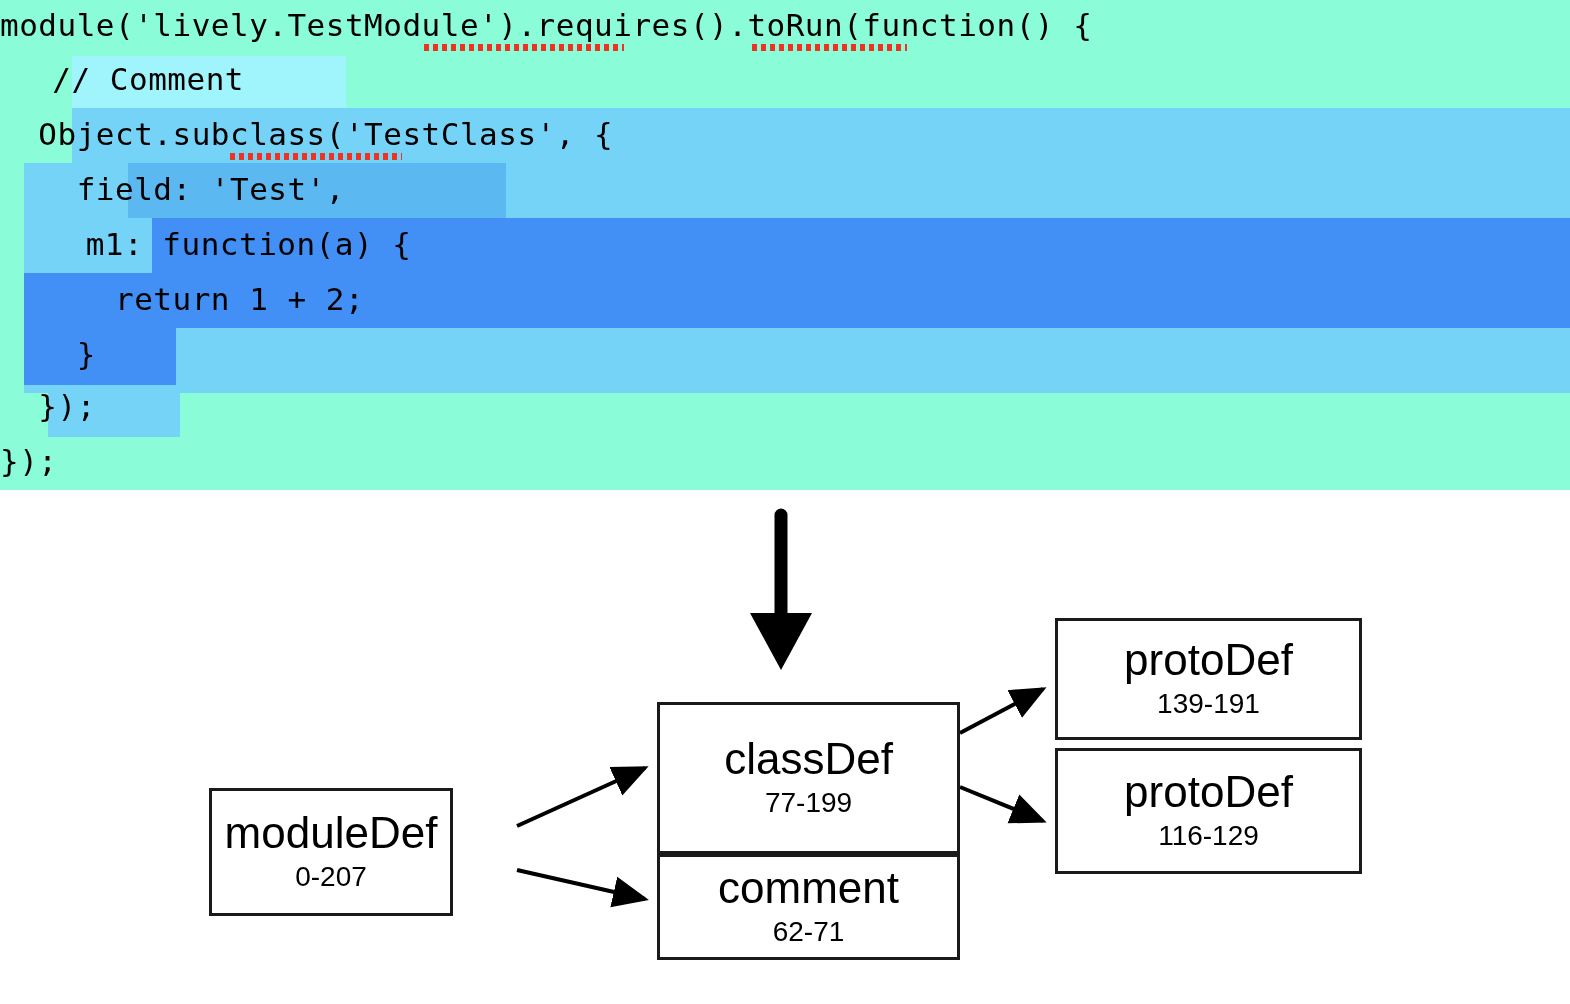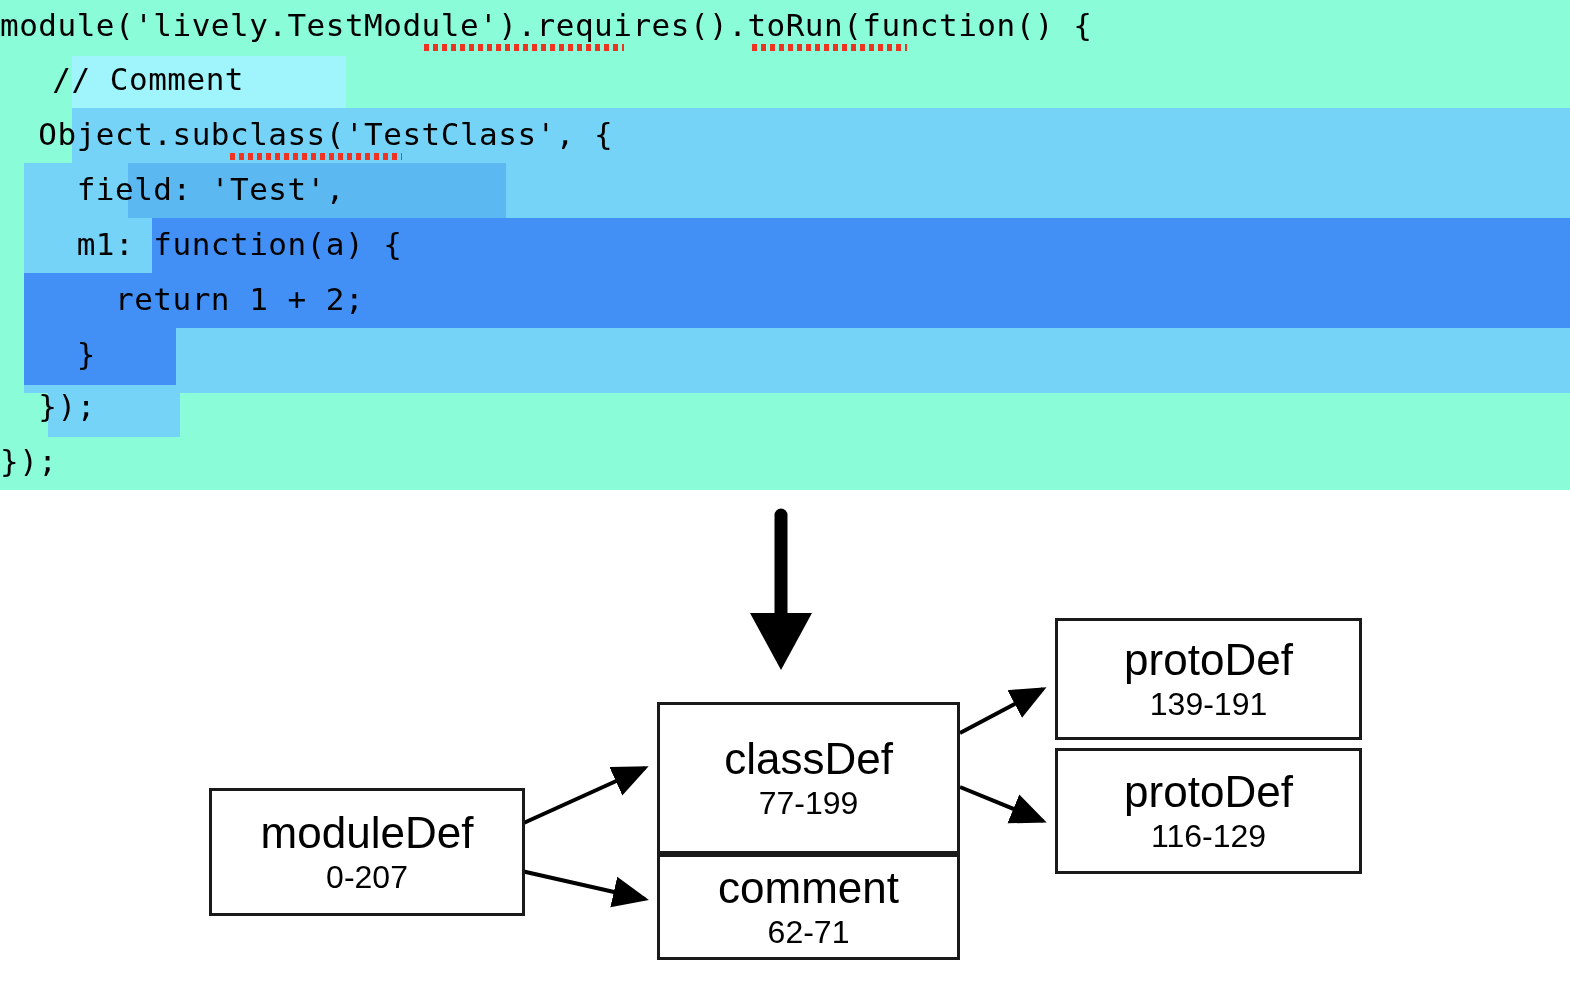--- a/index.html
+++ b/index.html
@@ -22,44 +22,44 @@
   #band-close     {left:48px;  top:385px; width:132px; height:52px;  background:#76d3f8;}
 
   
   .cl{position:absolute;left:0;white-space:pre;
       font-family:"DejaVu Sans Mono","Liberation Mono",monospace;
       font-size:31px;line-height:31px;color:#000;letter-spacing:0.5px;}
   #cline0{top:10px;}
   #cline1{top:64px;padding-left:14px;}
   #cline2{top:119px;}
   #cline3{top:174px;}
-  #cline4{top:229px;}
+  #cline4{top:229px;padding-left:9px;}
   #cline5{top:284px;}
   #cline6{top:339px;}
   #cline7{top:391px;}
   #cline8{top:446px;}
 
   
   .squig{position:absolute;height:7px;
     background-image:repeating-linear-gradient(90deg,#ee3322 0px,#ee3322 5px,transparent 5px,transparent 9px);}
   #squig-testmodule{left:424px; top:44px;  width:200px;}
   #squig-requires  {left:752px; top:44px;  width:155px;}
   #squig-subclass  {left:230px; top:153px; width:172px;}
 
   
   #diagram-pane{position:absolute;left:0;top:490px;width:1570px;height:514px;background:#fff;}
   #diagram-svg{position:absolute;left:0;top:0;}
 
   .nodebox{position:absolute;background:#fff;border:3px solid #1a1a1a;
            box-sizing:border-box;display:flex;flex-direction:column;
            align-items:center;justify-content:center;}
   .nb-title{font-size:44px;color:#000;line-height:50px;}
-  .nb-range{font-size:32px;color:#000;line-height:38px;}
+  .nb-range{font-size:28px;color:#000;line-height:38px;}
 
-  #node-moduledef{left:209px; top:298px; width:316px; height:128px;}
+  #node-moduledef{left:209px; top:298px; width:244px; height:128px;}
   #node-classdef {left:657px; top:212px; width:303px; height:152px;}
   #node-comment  {left:657px; top:364px; width:303px; height:106px;}
   #node-proto1   {left:1055px;top:128px; width:307px; height:122px;}
   #node-proto2   {left:1055px;top:258px; width:307px; height:126px;}
 </style>
 </head>
 <body>
 
 <div id="code-pane">
 

